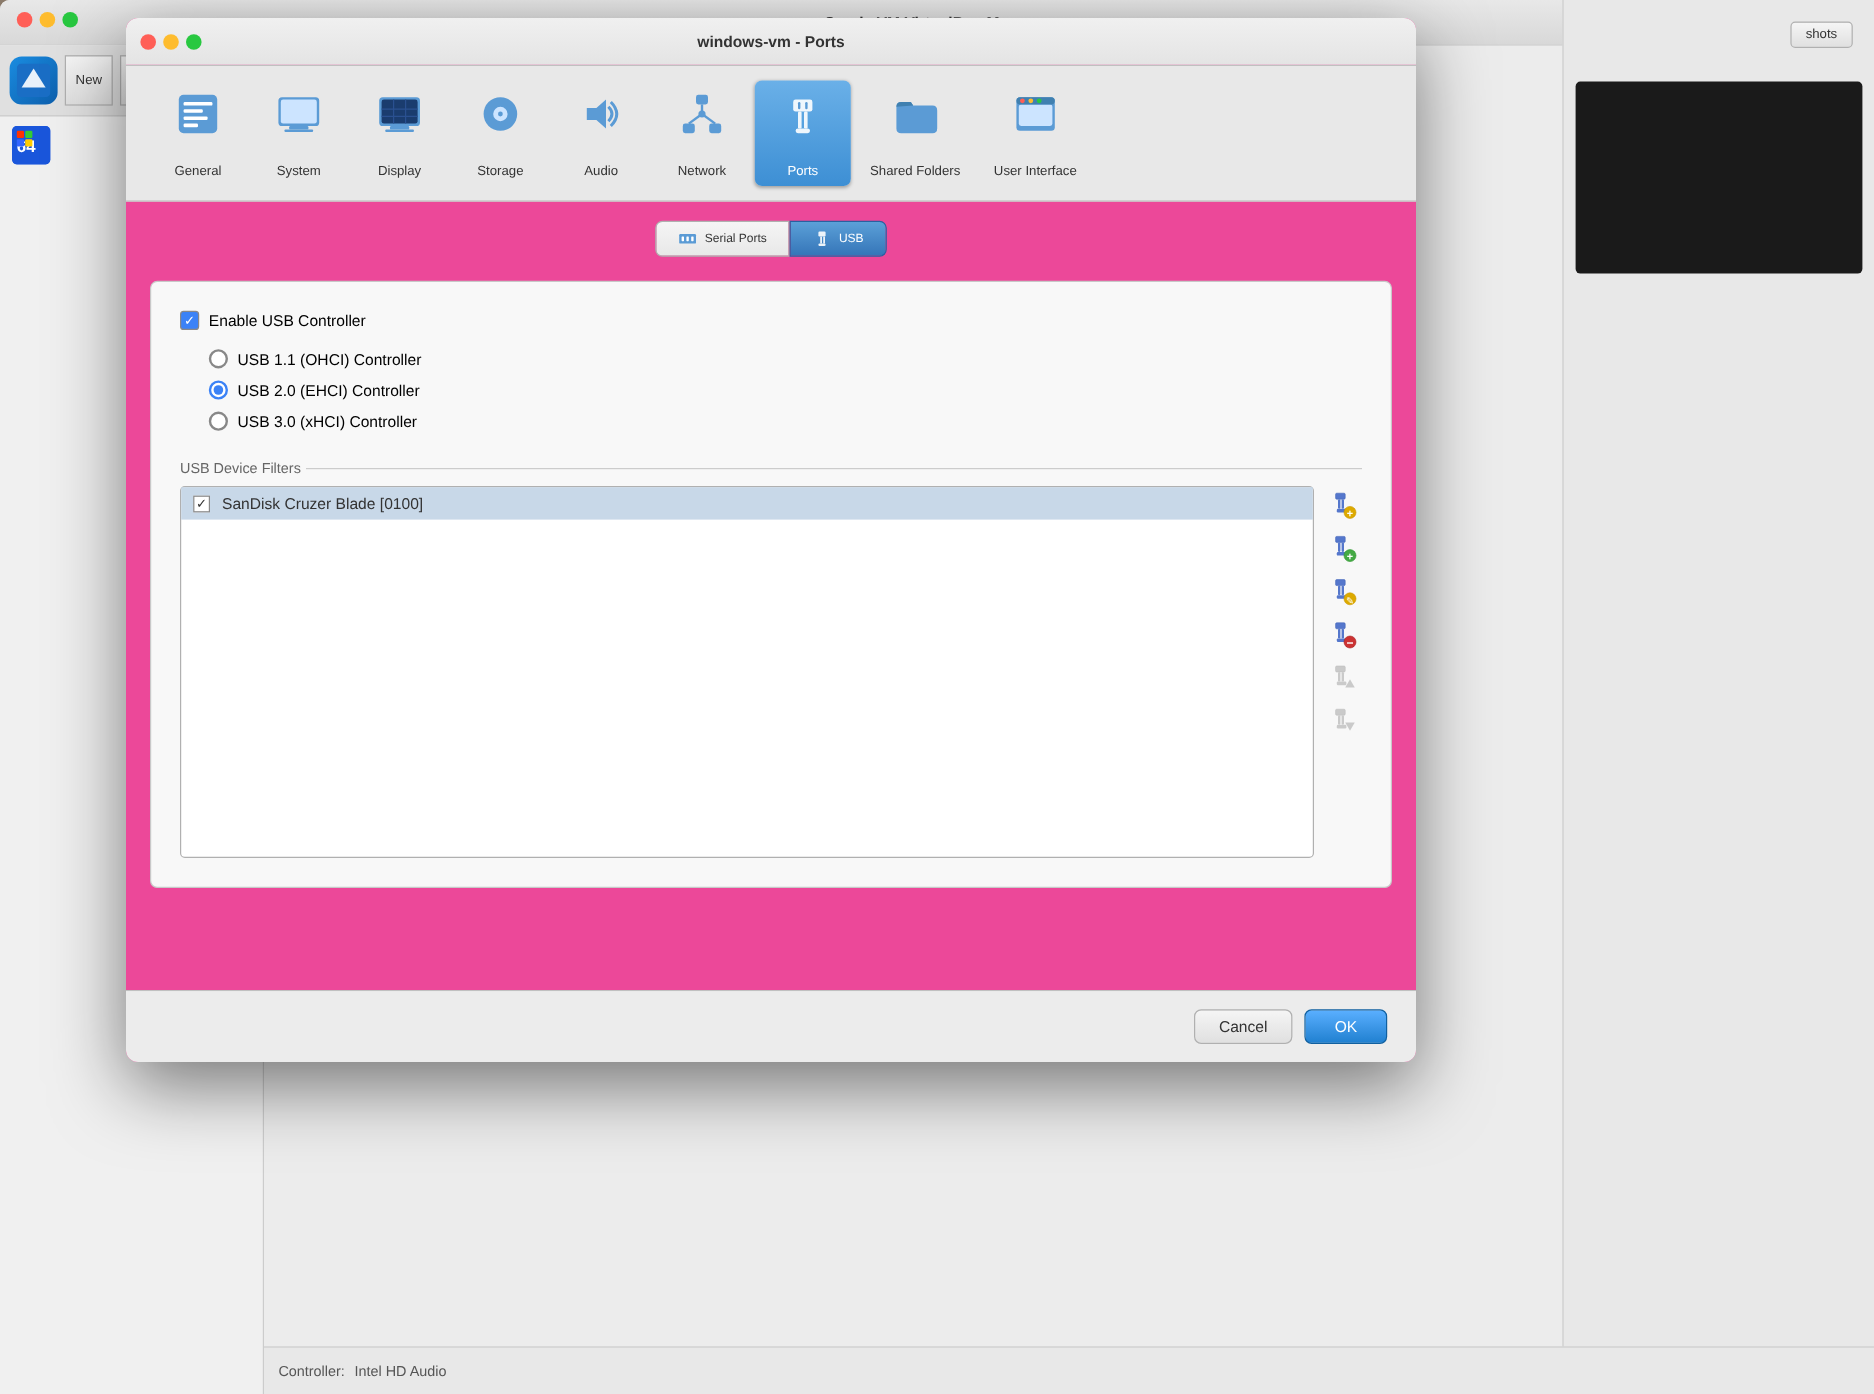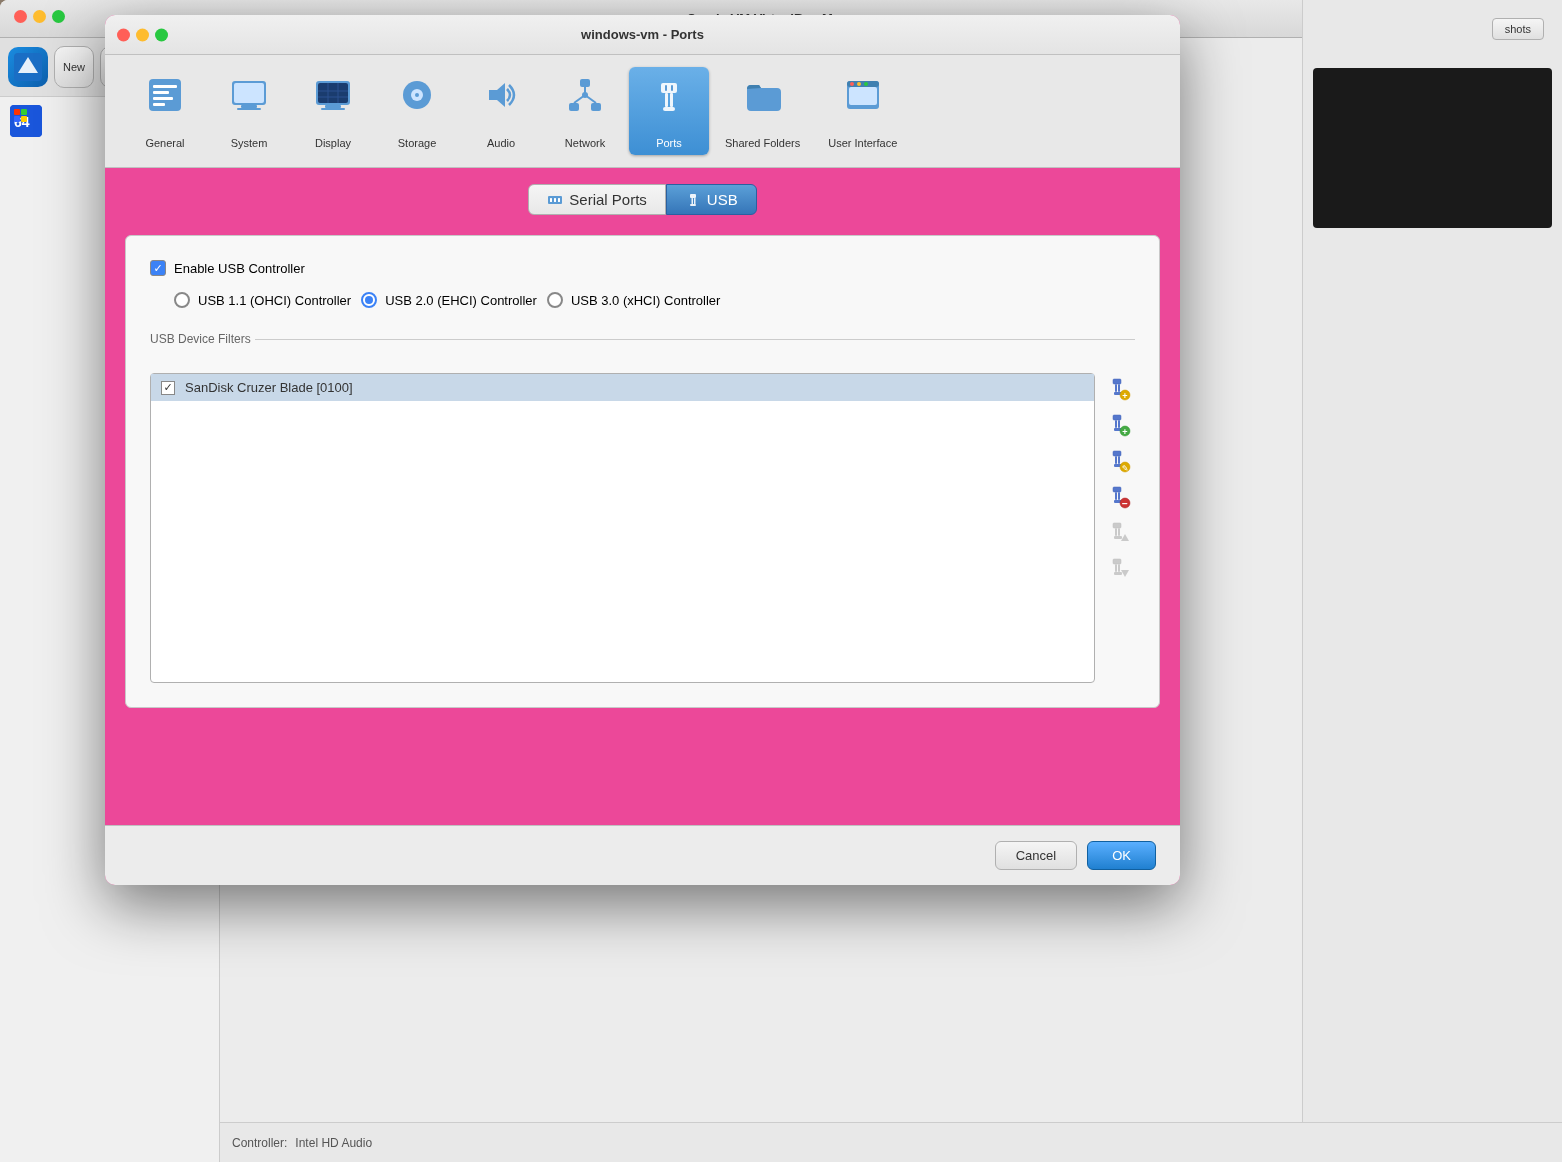--- a/index.html
+++ b/index.html
@@ -45,21 +45,21 @@
       left: 0;
       width: 220px;
       bottom: 0;
       background: #f0f0f0;
       border-right: 1px solid #ccc;
     }
 
     .sidebar-btn {
       background: linear-gradient(to bottom, #f5f5f5, #e0e0e0);
       border: 1px solid #b0b0b0;
-      border-radius: 10px;
+      border-radius: 0;
       padding: 14px 8px;
       font-size: 11px;
       color: #333;
       cursor: pointer;
     }
 
     .sidebar-item {
       display: flex;
       align-items: center;
       padding: 6px 10px;
@@ -212,21 +212,21 @@
     }
 
     .subtab {
       display: flex;
       align-items: center;
       gap: 6px;
       padding: 6px 18px;
       border: 1px solid #b0b0b0;
       background: linear-gradient(to bottom, #f5f5f5, #e8e8e8);
       cursor: pointer;
-      font-size: 15px;
+      font-size: 10px;
       color: #333;
     }
 
     .subtab:first-child {
       border-radius: 6px 0 0 6px;
     }
 
     .subtab:last-child {
       border-radius: 0 6px 6px 0;
     }
@@ -261,21 +261,21 @@
       display: flex;
       align-items: center;
       justify-content: center;
       color: white;
       font-size: 11px;
       flex-shrink: 0;
     }
 
     .radio-group {
       display: flex;
-      flex-direction: row;
+      flex-direction: column;
       gap: 10px;
       margin-left: 24px;
       margin-bottom: 24px;
     }
 
     .radio-row {
       display: flex;
       align-items: center;
       gap: 8px;
     }
@@ -301,21 +301,21 @@
       content: '';
       width: 8px;
       height: 8px;
       border-radius: 50%;
       background: #3b82f6;
     }
 
     .section-divider {
       display: flex;
       align-items: center;
-      margin-bottom: 27px;
+      margin-bottom: 8px;
       gap: 4px;
     }
 
     .section-divider-label {
       font-size: 12px;
       color: #666;
       white-space: nowrap;
     }
 
     .section-divider-line {

